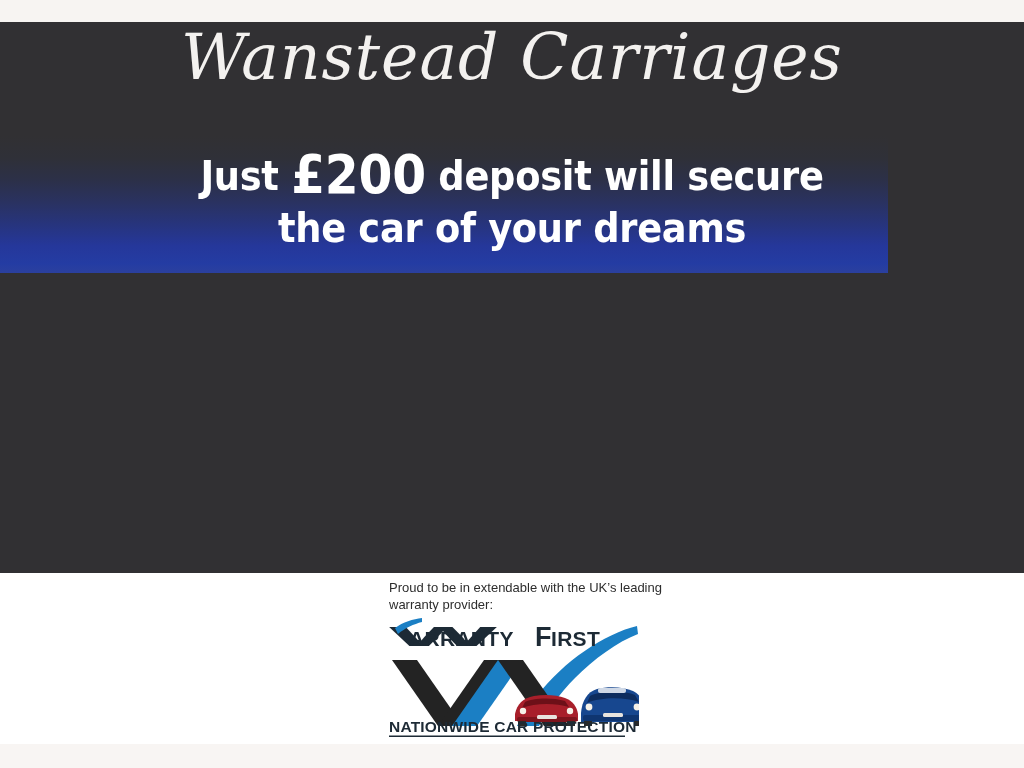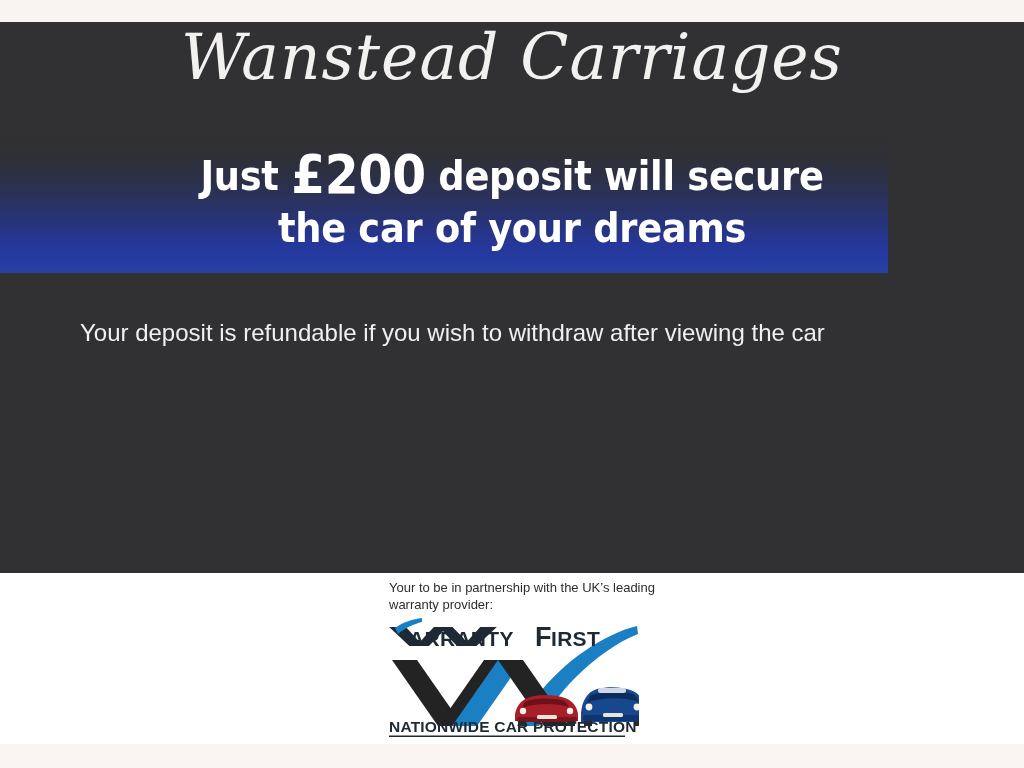--- a/index.html
+++ b/index.html
@@ -167,28 +167,27 @@
     </div>
 
     <div class="blue-strip">
       <div class="headline">
         <div><span data-bind="headline.line1_pre">Just </span><span class="big" data-bind="headline.line1_amount">£200</span><span data-bind="headline.line1_post"> deposit will secure</span></div>
         <div data-bind="headline.line2">the car of your dreams</div>
       </div>
     </div>
 
     <div class="body-copy">
-      <div class="refund-line" data-bind="body.refund_note">Your deposit is refundable if you wish to withdraw after viewing the car</div>
     </div>
   </div>
 
   <div class="partner">
 
     <div class="partner-text">
-      <div data-bind="partner.intro_line1">Your to be in partnership with the</div>
+      <div data-bind="partner.intro_line1">Proud to be in extendable with the</div>
       <div data-bind="partner.intro_line2">UK’s leading warranty provider:</div>
     </div>
 
     <div class="logo">
       <svg width="250" height="121" viewBox="0 0 250 121">
 
         <path d="M 248 10
                  C 215 18, 175 45, 148 80
                  C 139 92, 133 101, 128 110
                  L 150 110

